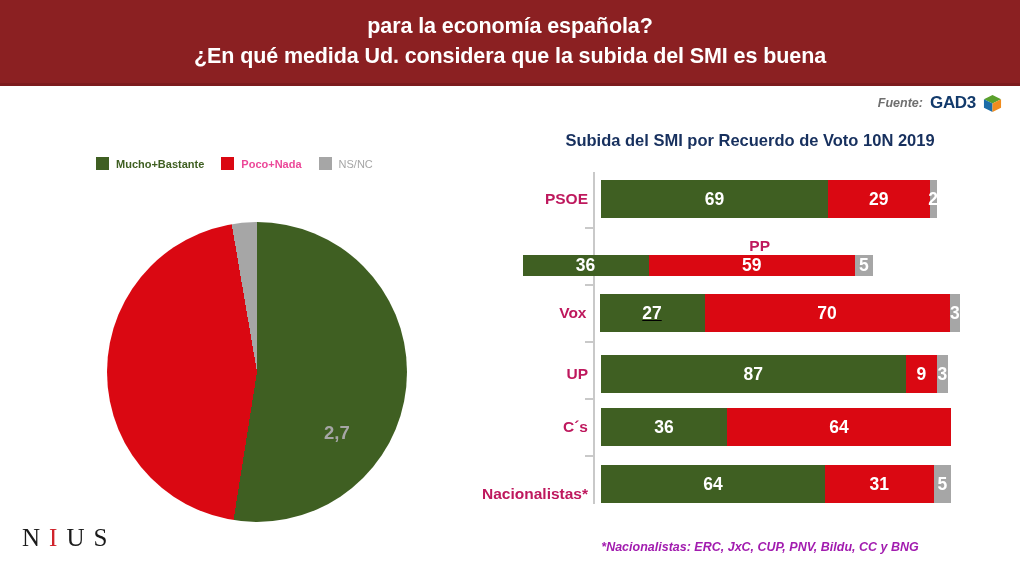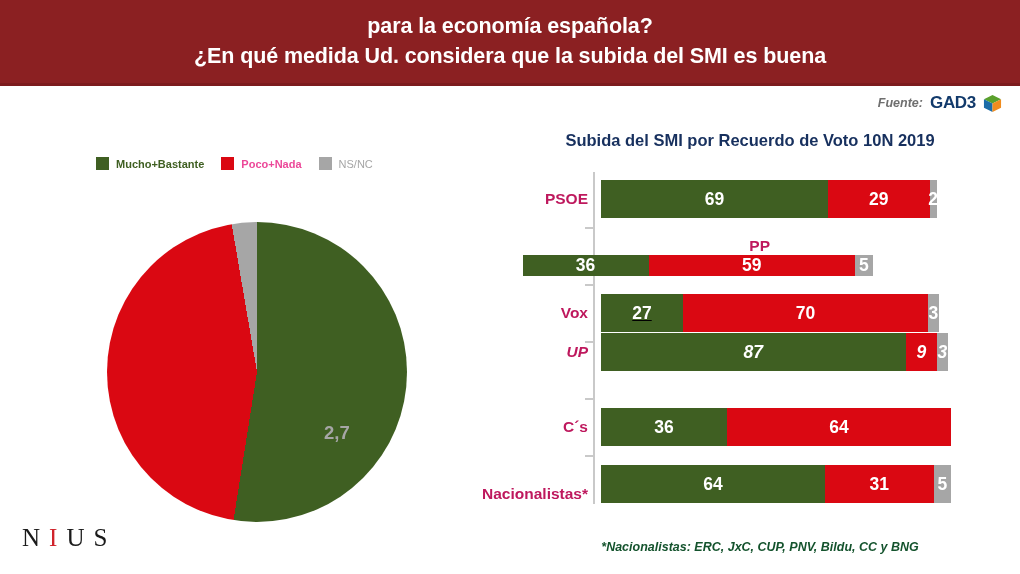--- a/index.html
+++ b/index.html
@@ -97,21 +97,21 @@
   .seg-green{background:#3f5f22;}
   .seg-red{background:#da0812;}
   .seg-gray{background:#a6a6a6;}
   .tick{
     position:absolute;left:155px;width:9px;height:2px;background:#c9c9c9;
   }
 
   .footnote{
     position:absolute;left:560px;top:540px;width:400px;
     text-align:center;font-style:italic;font-weight:bold;
-    font-size:12.5px;color:#14532d;
+    font-size:12.5px;color:#a21caf;
   }
 </style>
 </head>
 <body>
 
 <div class="header">
   <div class="header-title">
     <div>para la economía española?</div>
     <div>¿En qué medida Ud. considera que la subida del SMI es buena</div>
   </div>
@@ -184,33 +184,33 @@
           </div>
           <div class="seg seg-gray" style="width: 17.5px;">
             <span class="seg-val" style="position: absolute; left: 50%; transform: translateX(-50%);">5</span>
           </div>
         </div>
       </div>
       <div class="tick" style="top: 112px;"></div>
       <div class="row" style="top: 122px;">
         <div class="row-label">Vox</div>
         <div class="bar" style="margin-left: 5px;">
-          <div class="seg seg-green" style="width: 82px; text-decoration: underline;">
+          <div class="seg seg-green" style="width: 105px; text-decoration: underline;">
             <span class="seg-val">27</span>
           </div>
           <div class="seg seg-red" style="width: 245px;">
             <span class="seg-val">70</span>
           </div>
           <div class="seg seg-gray" style="width: 10.5px;">
             <span class="seg-val" style="position: absolute; left: 50%; transform: translateX(-50%);">3</span>
           </div>
         </div>
       </div>
       <div class="tick" style="top: 169px;"></div>
-      <div class="row" style="top: 161px; font-style: italic;">
+      <div class="row" style="top: 183px;">
         <div class="row-label">UP</div>
         <div class="bar" style="margin-left: 5px;">
           <div class="seg seg-green" style="width: 304.5px;">
             <span class="seg-val">87</span>
           </div>
           <div class="seg seg-red" style="width: 31.5px;">
             <span class="seg-val">9</span>
           </div>
           <div class="seg seg-gray" style="width: 10.5px;">
             <span class="seg-val" style="position: absolute; left: 50%; transform: translateX(-50%);">3</span>

